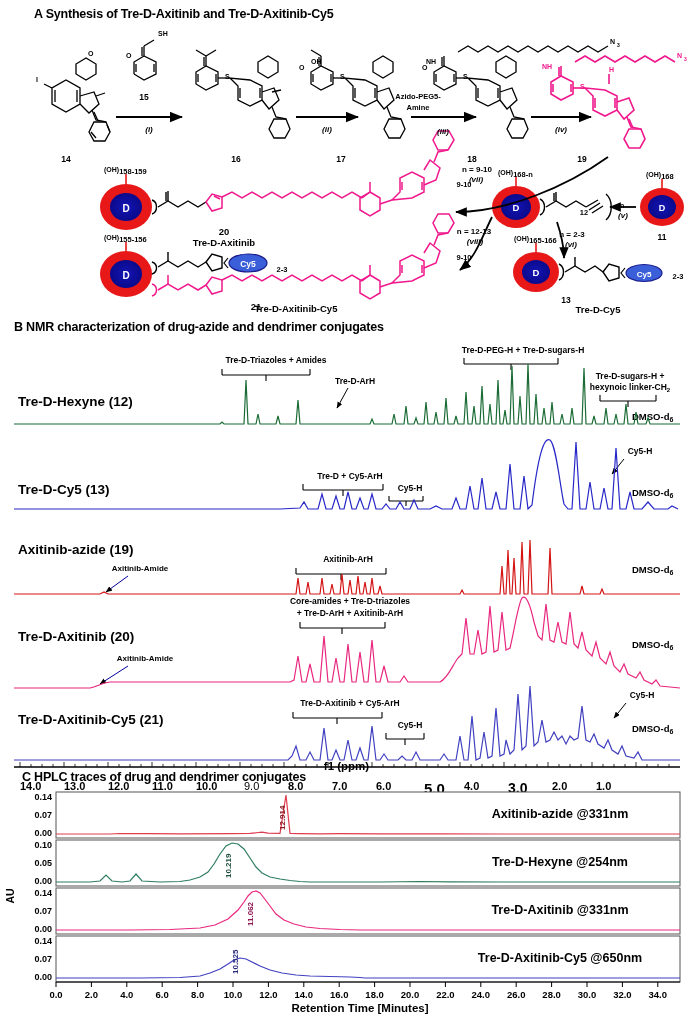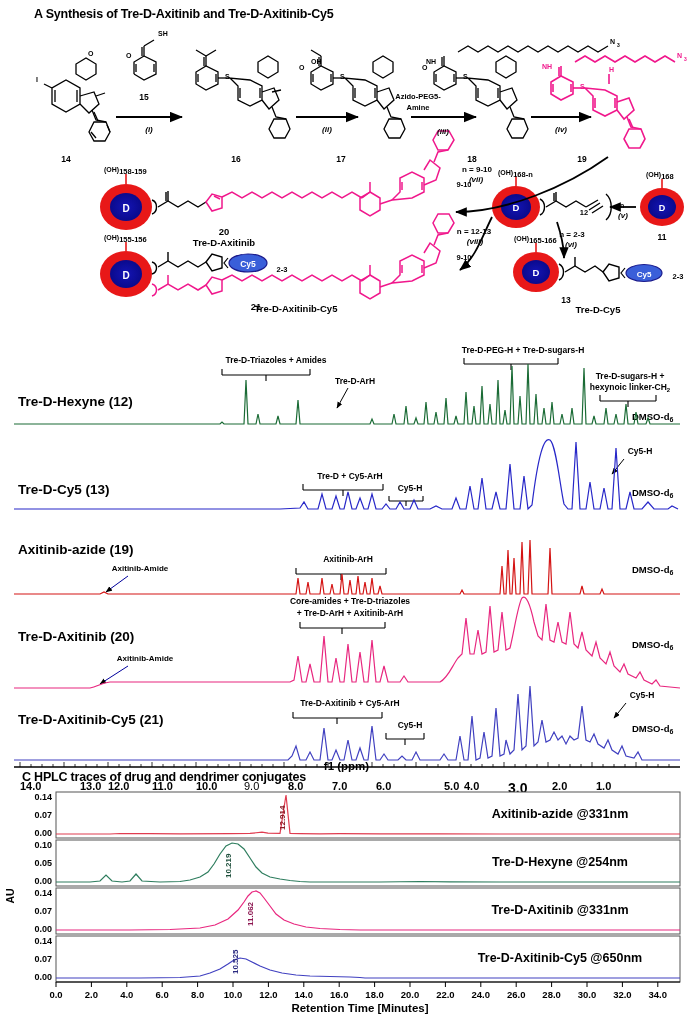--- a/index.html
+++ b/index.html
@@ -327,20 +327,21 @@
       <text x="678" y="39" font-size="5" fill="#f0188c">3</text>
       <text x="574" y="67" fill="#f0188c">S</text>
       <text x="603" y="50" fill="#f0188c">H</text>
       <text x="536" y="47" fill="#f0188c">NH</text>
       <text x="614" y="186">n</text>
     </g>
   </svg>
 </div>
 
 <div id="panel-b">
+  <div class="panel-title">B NMR characterization of drug-azide and dendrimer conjugates</div>
   <svg id="nmr-svg" width="693" height="444" viewBox="0 0 693 444">
 
     <g>
       <text x="18" y="70" font-size="13.5" font-weight="bold">Tre-D-Hexyne (12)</text>
 
       <text x="276" y="27" font-size="8.5" font-weight="bold" text-anchor="middle">Tre-D-Triazoles + Amides</text>
       <path d="M222,33 L222,39 M222,39 L310,39 M310,39 L310,33 M266,39 L266,45" stroke="#000" fill="none" stroke-width="1.1"></path>
       <text x="355" y="48" font-size="8.5" font-weight="bold" text-anchor="middle">Tre-D-ArH</text>
       <path d="M348,52 L337,72" stroke="#000" fill="none" stroke-width="1" marker-end="url(#arrH)"></path>
       <text x="523" y="17" font-size="8.5" font-weight="bold" text-anchor="middle">Tre-D-PEG-H + Tre-D-sugars-H</text>
@@ -460,29 +461,29 @@
         <line x1="636" y1="431" x2="636" y2="426"></line>
           <line x1="647" y1="431" x2="647" y2="428"></line>
         <line x1="658" y1="431" x2="658" y2="428"></line>
           <line x1="669" y1="431" x2="669" y2="428"></line>
       </g>
     </g>
   </svg>
 
   <div style="position:absolute; left:0; top:462px; width:693px; height:14px;">
     <span style="position:absolute;left:20px;top:0;font-size:11px;font-weight:bold;">14.0</span>
-    <span style="position:absolute;left:64px;top:0;font-size:11px;font-weight:bold;margin-left:16px;">13.0</span>
+    <span style="position:absolute;left:64px;top:0;font-size:11px;font-weight:bold;">13.0</span>
     <span style="position:absolute;left:108px;top:0;font-size:11px;font-weight:bold;">12.0</span>
     <span style="position:absolute;left:152px;top:0;font-size:11px;font-weight:bold;">11.0</span>
     <span style="position:absolute;left:196px;top:0;font-size:11px;font-weight:bold;">10.0</span>
     <span style="position:absolute;left:244px;top:0;font-size:11px;font-weight:normal;">9.0</span>
     <span style="position:absolute;left:288px;top:0;font-size:11px;font-weight:bold;">8.0</span>
     <span style="position:absolute;left:332px;top:0;font-size:11px;font-weight:bold;text-align:right;">7.0</span>
     <span style="position:absolute;left:376px;top:0;font-size:11px;font-weight:bold;">6.0</span>
-    <span style="position:absolute;left:444px;top:0;font-size:11px;font-weight:bold;">5.0</span>
+    <span style="position:absolute;left:424px;top:0;font-size:15px;font-weight:bold;">5.0</span>
     <span style="position:absolute;left:464px;top:0;font-size:11px;font-weight:bold;">4.0</span>
     <span style="position:absolute;left:508px;top:0;font-size:14px;font-weight:bold;">3.0</span>
     <span style="position:absolute;left:552px;top:0;font-size:11px;font-weight:bold;">2.0</span>
     <span style="position:absolute;left:596px;top:0;font-size:11px;font-weight:bold;">1.0</span>
   </div>
   <div style="position:absolute; left:0; top:442px; width:693px; text-align:center; font-size:11.5px; font-weight:bold;">f1 (ppm)</div>
 </div>
 
 <div id="panel-c">
   <div class="panel-title">C HPLC traces of drug and dendrimer conjugates</div>

